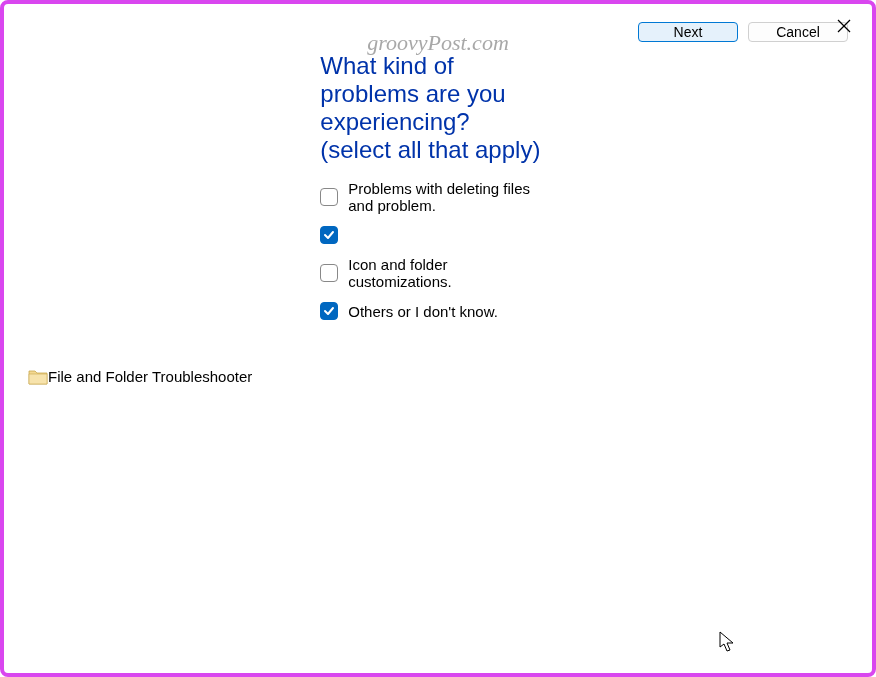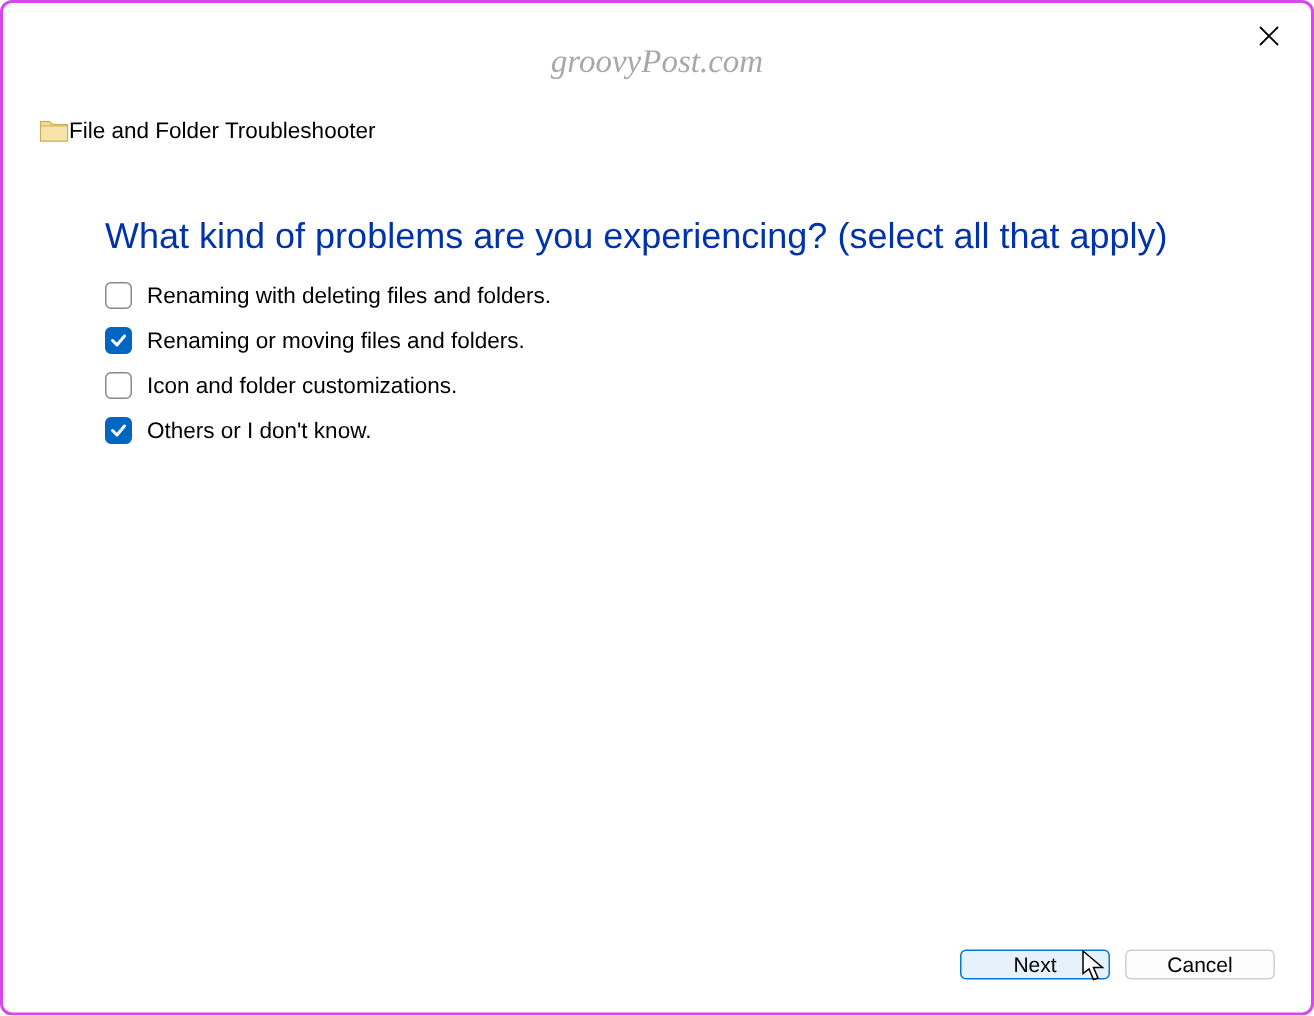--- a/index.html
+++ b/index.html
@@ -12,25 +12,25 @@
       background: #fff;
       width: 876px;
       height: 677px;
       position: relative;
       overflow: hidden;
     }
     .dialog {
       width: 100%;
       height: 100%;
       background: #fff;
-      border: 2px solid #d946ef;
+      border: 4px solid #d946ef;
       border-radius: 8px;
       position: relative;
       display: flex;
-      flex-direction: column;
+      flex-direction: row;
     }
     .close-area {
       position: absolute;
       top: 12px;
       right: 18px;
       width: 20px;
       height: 20px;
       display: flex;
       align-items: center;
       justify-content: center;
@@ -171,29 +171,28 @@
     </span>
     <span class="header-title">File and Folder Troubleshooter</span>
   </div>
 
   <div class="content">
     <h1 class="question">What kind of problems are you experiencing? (select all that apply)</h1>
 
     <div class="options">
       <div class="option">
         <span class="checkbox"></span>
-        <span class="option-label">Renaming with deleting files and folders.</span>
+        <span class="option-label">Problems with deleting files and problem.</span>
       </div>
       <div class="option">
         <span class="checkbox checked">
             <svg viewBox="0 0 12 12">
               <path d="M2 6 L5 9 L10 3" fill="none" stroke="#fff" stroke-width="2" stroke-linecap="round" stroke-linejoin="round"></path>
             </svg>
           </span>
-        <span class="option-label">Renaming or moving files and folders.</span>
       </div>
       <div class="option">
         <span class="checkbox"></span>
         <span class="option-label">Icon and folder customizations.</span>
       </div>
       <div class="option">
         <span class="checkbox checked">
             <svg viewBox="0 0 12 12">
               <path d="M2 6 L5 9 L10 3" fill="none" stroke="#fff" stroke-width="2" stroke-linecap="round" stroke-linejoin="round"></path>
             </svg>

